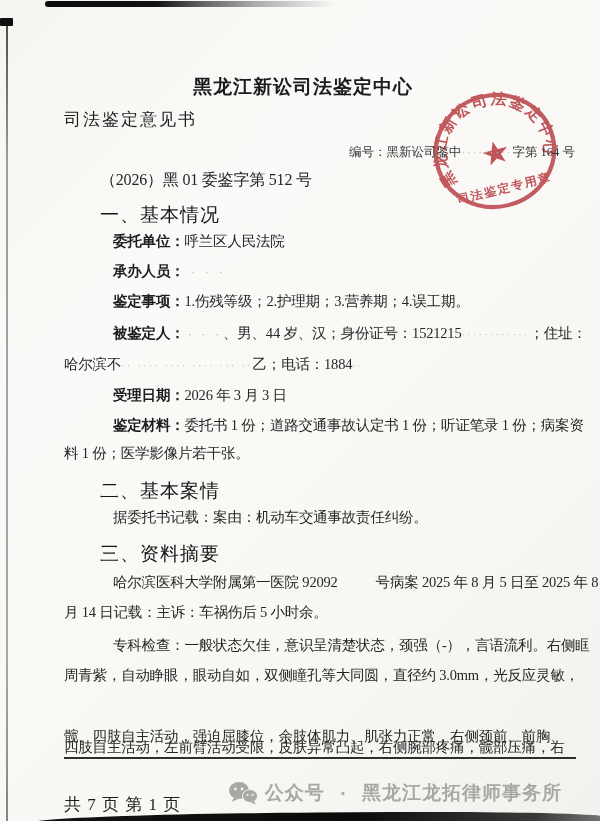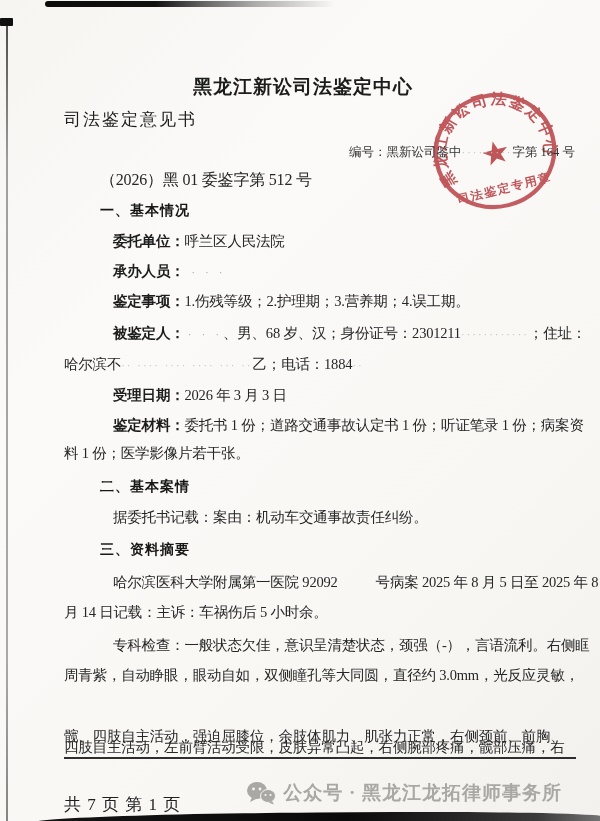--- a/index.html
+++ b/index.html
@@ -32,30 +32,30 @@
     border-radius:70% 30% 0 0 / 100% 45% 0 0;
   }
   
   .content{position:absolute;left:64px;top:0;width:478px;height:821px;}
   .ln{position:absolute;left:0;white-space:nowrap;font-size:14.5px;letter-spacing:-0.2px;color:#262626;}
   .ln .lbl{font-weight:700;color:#1d1d1d;}
   .indent{left:33px;margin-left:16px;}
   .title1{width:100%;text-align:center;font-size:19px;font-weight:700;letter-spacing:1px;color:#1c1c1c;}
   .title2{width:100%;text-align:left;font-size:17px;font-weight:400;letter-spacing:2px;color:#1c1c1c;}
   .serial{font-size:12.5px;letter-spacing:0;color:#333;}
-  .heading{font-size:14px;font-weight:700;letter-spacing:1px;color:#171717;}
+  .heading{font-size:19px;font-weight:400;letter-spacing:1px;color:#171717;}
   .redact{color:#c4c2bd;letter-spacing:2px;font-size:11px;}
   .redact-dots{color:#9d9b96;letter-spacing:4px;font-size:10px;}
   .gap-redact{display:inline-block;width:38px;}
   .footer-rule{position:absolute;left:64px;top:757px;width:512px;height:2px;background:#2e2e2e;}
   .page-info{position:absolute;top:793px;left:64px;width:483px;text-align:left;font-size:17px;color:#1f1f1f;letter-spacing:1px;}
   
   .watermark{
     position:absolute;top:780px;left:0;width:562px;display:flex;align-items:center;justify-content:flex-end;gap:7px;
-    color:#a9a8a5;font-family:Liberation Serif, serif;
+    color:#a9a8a5;font-family:Liberation Mono, monospace;
     font-size:19px;letter-spacing:1px;font-weight:700;
   }
   .wechat-icon{flex:0 0 auto;display:block;}
   
   .stamp{
     position:absolute;left:428px;top:88px;width:134px;height:126px;
     transform:rotate(-14deg);mix-blend-mode:multiply;opacity:.88;
   }
   .stamp svg{width:100%;height:100%;}
 </style>
@@ -102,21 +102,21 @@
 
     <div class="ln indent" style="top:262px">
       <span class="lbl">承办人员：</span>&nbsp;&nbsp;<span class="redact-dots">·   ·  ·</span>
     </div>
 
     <div class="ln indent" style="top:292px">
       <span class="lbl">鉴定事项：</span><span>1.伤残等级；2.护理期；3.营养期；4.误工期。</span>
     </div>
 
     <div class="ln indent" style="top:324px">
-      <span class="lbl">被鉴定人：</span>&nbsp;<span class="redact-dots">· · ·</span><span>、男、68 岁、汉；身份证号：2301211</span><span class="redact">············</span><span>；住址：</span>
+      <span class="lbl">被鉴定人：</span>&nbsp;<span class="redact-dots">· · ·</span><span>、男、44 岁、汉；身份证号：1521215</span><span class="redact">············</span><span>；住址：</span>
     </div>
 
     <div class="ln" style="top:355px">
       <span>哈尔滨不</span><span class="redact">·· ···· ···· ···· ··· ··</span><span>乙；电话：1884</span><span class="redact">··</span>
     </div>
 
     <div class="ln indent" style="top:386px">
       <span class="lbl">受理日期：</span><span>2026 年 3 月 3 日</span>
     </div>
 

